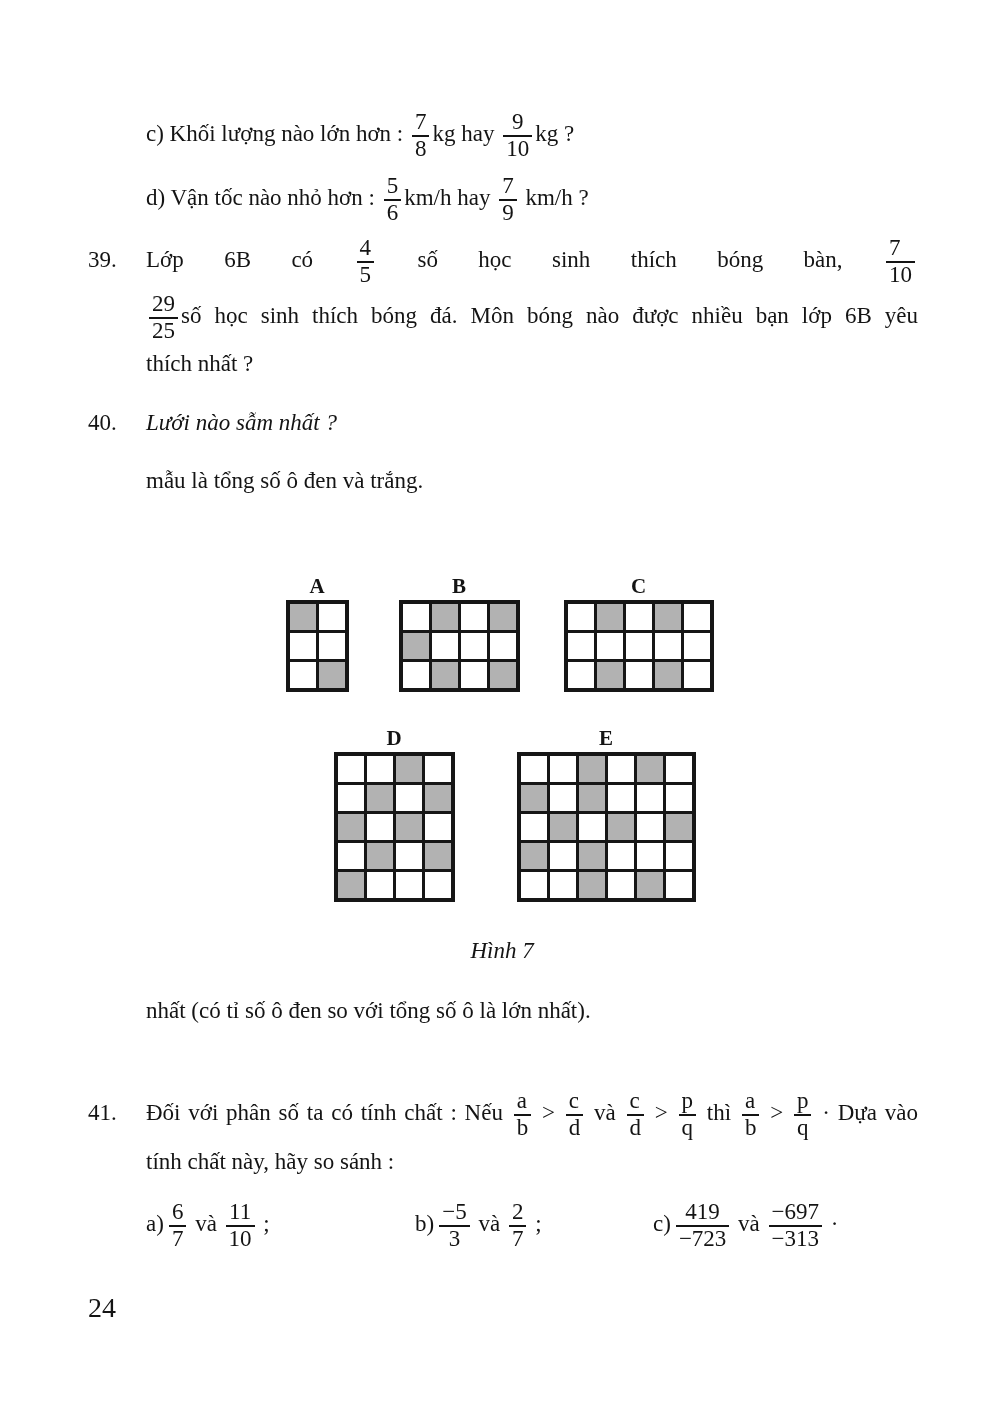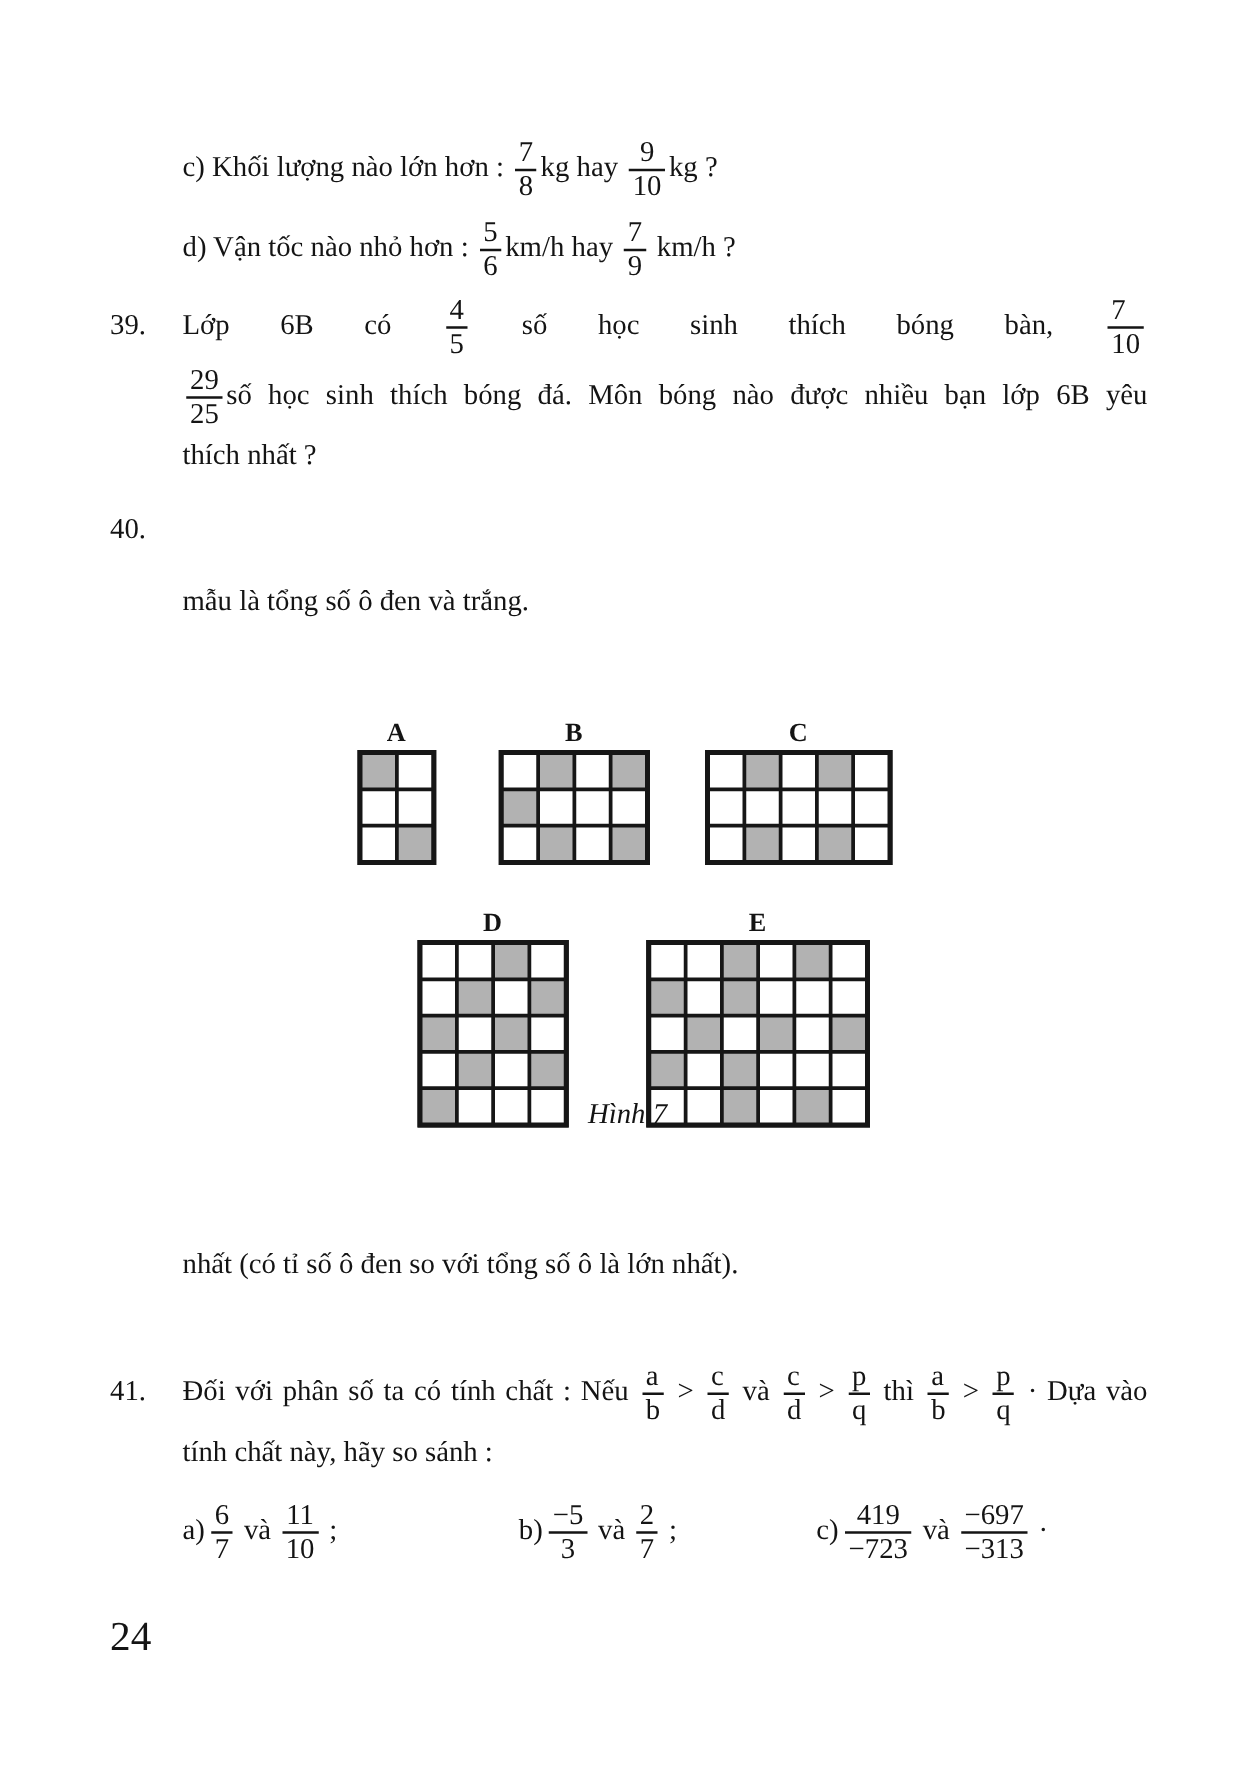--- a/index.html
+++ b/index.html
@@ -50,38 +50,39 @@
 
   .caption { left: 0; width: 100%; text-align: center; font-style: italic; font-size: 23px; }
 
   
   .cmprow { display: flex; align-items: center; }
   .citem { white-space: nowrap; }
   .citem-a { width: 269px; }
   .citem-b { width: 238px; }
   .clabel { margin-right: 2px; }
 
-  .pagenum { font-size: 33px; }
+  .pagenum { font-size: 28px; }
 </style>
 </head>
 <body>
 
 <div class="page">
 
   <div class="abs txtcol fracline" style="top:106px;"><span>c) Khối lượng nào lớn hơn : </span><span class="frac"><span class="fn">7</span><span class="fd">8</span></span><span>kg  hay </span><span class="frac"><span class="fn">9</span><span class="fd">10</span></span><span>kg ?</span></div>
   <div class="abs txtcol fracline" style="top:170px;"><span>d) Vận tốc nào nhỏ hơn : </span><span class="frac"><span class="fn">5</span><span class="fd">6</span></span><span>km/h hay </span><span class="frac"><span class="fn">7</span><span class="fd">9</span></span><span> km/h ?</span></div>
 
   <span class="pnum" style="top:232px; line-height:56px;">39.</span>
   <div class="abs txtcol" style="top:232px;">
     <div class="fracline just"><span>Lớp 6B có </span><span class="frac"><span class="fn">4</span><span class="fd">5</span></span><span> số học sinh thích bóng bàn, </span><span class="frac"><span class="fn">7</span><span class="fd">10</span></span></div>
     <div class="fracline just"><span class="frac"><span class="fn">29</span><span class="fd">25</span></span><span>số học sinh thích bóng đá. Môn bóng nào được nhiều bạn lớp 6B yêu</span></div>
     <div class="line" style="line-height:40px;font-family:Liberation Serif, serif;">thích nhất ?</div>
   </div>
 
   <span class="pnum" style="top:405px; line-height:36px;">40.</span>
+  <div class="abs txtcol italic" style="top:405px; line-height:36px;">Lưới nào sẫm nhất ?</div>
 
   <div class="abs txtcol" style="top:463px;">
     <div class="line">mẫu là tổng số ô đen và trắng.</div>
   </div>
 
   <div class="gwrap" style="left:286px; top:575px;">
     <div class="glabel">A</div>
     <div class="gridbox" style="grid-template-columns: repeat(2, 26px); border-color: rgb(22, 22, 22); background: rgb(22, 22, 22);">
         <div class="gcell" style="background: rgb(178, 178, 178);"></div>
         <div class="gcell"></div>
@@ -182,21 +183,21 @@
         <div class="gcell"></div>
         <div class="gcell"></div>
         <div class="gcell"></div>
         <div class="gcell" style="background: rgb(178, 178, 178);"></div>
         <div class="gcell"></div>
         <div class="gcell" style="background: rgb(178, 178, 178);"></div>
         <div class="gcell"></div>
       </div>
   </div>
 
-  <div class="abs caption" style="top:878px;">Hình 7</div>
+  <div class="abs caption" style="top:938px;">Hình 7</div>
 
   <div class="abs txtcol" style="top:993px;">
     <div class="line">nhất (có tỉ số ô đen so với tổng số ô là lớn nhất).</div>
   </div>
 
   <span class="pnum" style="top:1085px; line-height:56px;">41.</span>
   <div class="abs txtcol" style="top:1085px;">
     <div class="fracline just"><span>Đối với phân số ta có tính chất : Nếu </span><span class="frac"><span class="fn">a</span><span class="fd">b</span></span><span> &gt; </span><span class="frac"><span class="fn">c</span><span class="fd">d</span></span><span> và </span><span class="frac"><span class="fn">c</span><span class="fd">d</span></span><span> &gt; </span><span class="frac"><span class="fn">p</span><span class="fd">q</span></span><span> thì </span><span class="frac"><span class="fn">a</span><span class="fd">b</span></span><span> &gt; </span><span class="frac"><span class="fn">p</span><span class="fd">q</span></span><span> · Dựa vào</span></div>
     <div class="line" style="line-height:42px;">tính chất này, hãy so sánh :</div>
   </div>

